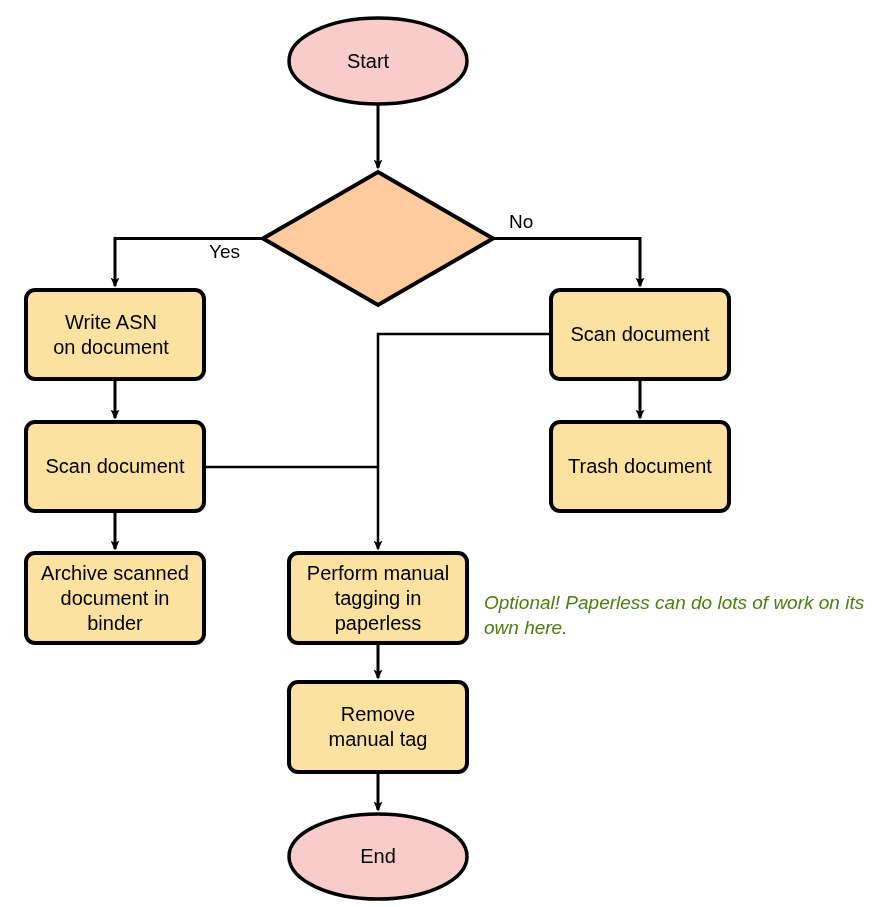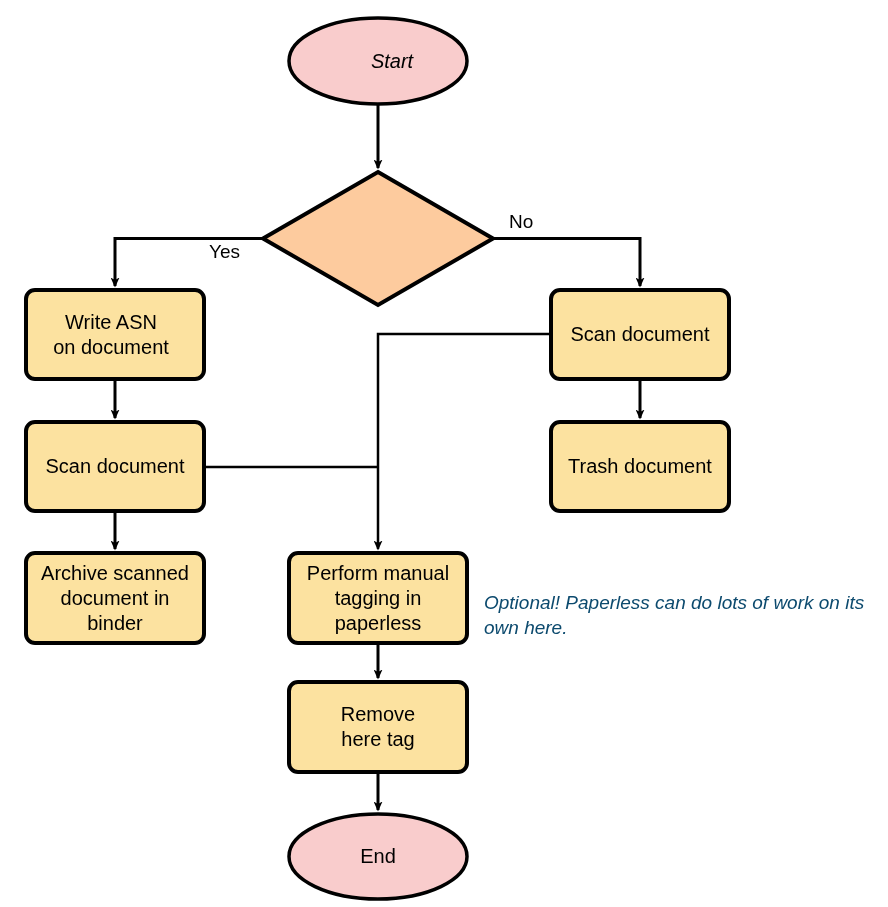--- a/index.html
+++ b/index.html
@@ -40,21 +40,21 @@
   .edge-label {
     position: absolute;
     color: #000000;
     font-family: "Liberation Sans", sans-serif;
     font-size: 19px;
     line-height: 22px;
     white-space: nowrap;
   }
   .note-text {
     position: absolute;
-    color: #0c4a6e;
+    color: #4d7c0f;
     font-family: "Liberation Sans", sans-serif;
     font-style: italic;
     font-size: 19px;
     line-height: 25px;
     width: 400px;
   }
 </style>
 </head>
 <body>
 
@@ -106,42 +106,42 @@
       <path stroke-width="2.5" d="M551,334 L378,334 L378,549" marker-end="url(#arrowhead)"></path>
 
       <path stroke-width="2.5" d="M204,467 L378,467"></path>
 
       <path d="M378,643 L378,678" marker-end="url(#arrowhead)"></path>
 
       <path d="M378,772 L378,810" marker-end="url(#arrowhead)"></path>
     </g>
   </svg>
 
-  <div class="node-label" style="left:303px; top:18px; width:178px; height:86px;font-style:italic;">Start</div>
+  <div class="node-label" style="left:279px; top:18px; width:178px; height:86px;">Start</div>
 
 
   <div class="node-label" style="left:22px; top:290px; width:178px; height:89px;">Write ASN
 on document</div>
 
   <div class="node-label" style="left:26px; top:422px; width:178px; height:89px;">Scan document</div>
 
   <div class="node-label" style="left:26px; top:553px; width:178px; height:90px;">Archive scanned
 document in
 binder</div>
 
   <div class="node-label" style="left:551px; top:290px; width:178px; height:89px;">Scan document</div>
 
   <div class="node-label" style="left:289px; top:553px; width:178px; height:90px;">Perform manual
 tagging in
 paperless</div>
 
   <div class="node-label" style="left:551px; top:422px; width:178px; height:89px;">Trash document</div>
 
   <div class="node-label" style="left:289px; top:682px; width:178px; height:90px;">Remove
-here tag</div>
+manual tag</div>
 
   <div class="node-label" style="left:289px; top:814px; width:178px; height:85px;">End</div>
 
   <div class="edge-label" style="left:209px; top:211px;margin-top:30px;">Yes</div>
 
   <div class="edge-label" style="left:509px; top:211px;">No</div>
 
   <div class="note-text" style="left:484px; top:590px;">Optional! Paperless can do lots of work on its own here.</div>
 
 </div>

